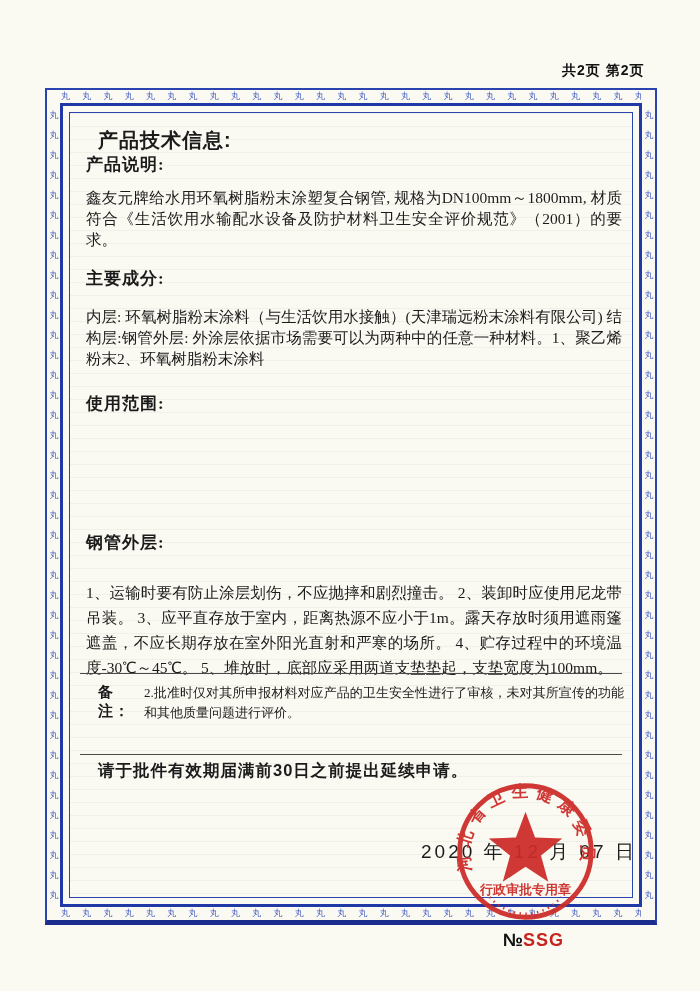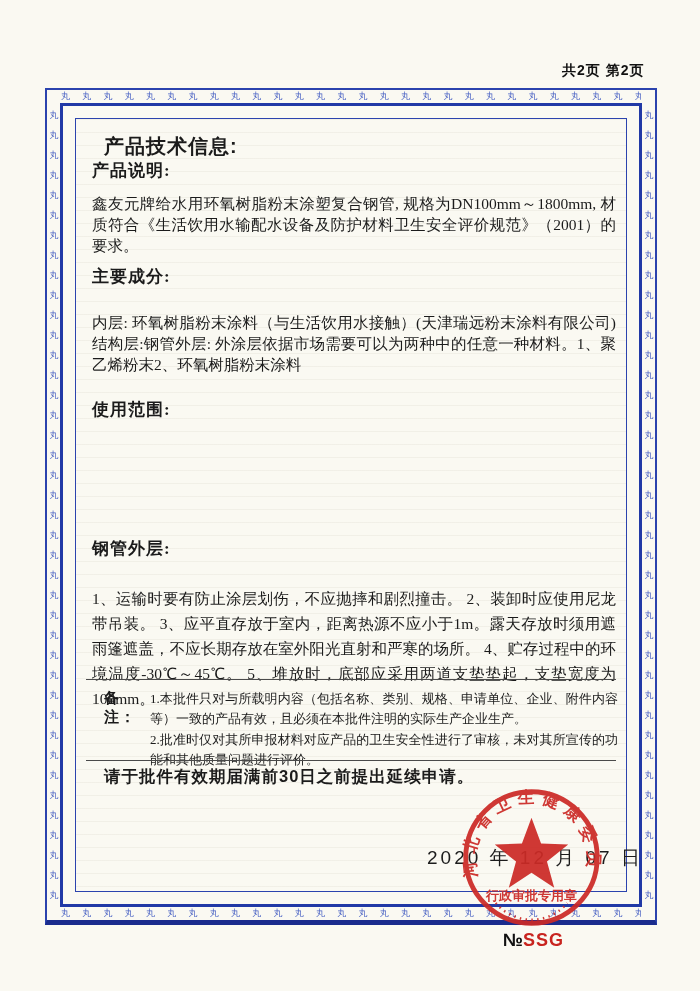--- a/index.html
+++ b/index.html
@@ -26,39 +26,39 @@
   .band{color:#4a63c4;overflow:hidden;white-space:nowrap;position:absolute;}
   .band-h{left:14px;right:14px;height:11px;line-height:11px;font-size:9px;letter-spacing:5px;}
   .band-top{top:1px;}
   .band-bottom{bottom:1px;}
   .band-v{top:13px;bottom:13px;width:11px;writing-mode:vertical-rl;text-orientation:upright;
           font-size:9px;letter-spacing:5px;line-height:11px;}
   .band-left{left:1px;}
   .band-right{right:1px;}
   .frame-inner{
     position:absolute;top:13px;left:13px;right:13px;bottom:13px;
-    border:3px solid #2139a6;padding:12px;box-sizing:border-box;
+    border:3px solid #2139a6;padding:6px;box-sizing:border-box;
   }
   .frame-inner2{
     width:100%;height:100%;box-sizing:border-box;
     border:1px solid #2b43ae;position:relative;
     background-image:repeating-linear-gradient(180deg,
       rgba(187,182,165,0.14) 0px, rgba(187,182,165,0.14) 1px,
       transparent 1px, transparent 13px);
   }
   
   .abs{position:absolute;left:16px;right:10px;}
   .doc-title{
     top:14px;left:28px;
     font-family:"Liberation Sans", sans-serif;
     font-size:20px;font-weight:bold;letter-spacing:1px;
   }
   .sec-label{font-size:17px;font-weight:bold;letter-spacing:1px;}
   .lbl-desc{top:40px;}
-  .lbl-ingredients{top:146px;}
+  .lbl-ingredients{top:154px;}
   .lbl-usage{top:279px;}
   .lbl-notes{top:418px;}
   .body-text{font-size:15.5px;line-height:21px;text-align:justify;}
   .p-desc{top:74px;}
   .p-ingredients{top:193px;}
   .p-usage{top:340px;}
   .p-notes{top:467px;line-height:25px;}
   .rule{position:absolute;left:10px;right:10px;height:0;border-top:1px solid #4a4a4a;}
   .rule-1{top:560px;}
   .rule-2{top:641px;}
@@ -111,21 +111,20 @@
       <div class="abs sec-label lbl-usage">使用范围:</div>
 
       <div class="abs sec-label lbl-notes">钢管外层:</div>
       <div class="abs body-text p-notes">1、运输时要有防止涂层划伤，不应抛摔和剧烈撞击。 2、装卸时应使用尼龙带吊装。 3、应平直存放于室内，距离热源不应小于1m。露天存放时须用遮雨篷遮盖，不应长期存放在室外阳光直射和严寒的场所。 4、贮存过程中的环境温度-30℃～45℃。 5、堆放时，底部应采用两道支垫垫起，支垫宽度为100mm。</div>
 
       <div class="rule rule-1"></div>
 
       <div class="abs remark">
         <div class="remark-label">备注：</div>
         <div class="remark-items">
-          <div>1.本批件只对与所载明内容（包括名称、类别、规格、申请单位、企业、附件内容等）一致的产品有效，且必须在本批件注明的实际生产企业生产。</div>
           <div>2.批准时仅对其所申报材料对应产品的卫生安全性进行了审核，未对其所宣传的功能和其他质量问题进行评价。</div>
         </div>
       </div>
 
       <div class="rule rule-2"></div>
 
       <div class="abs renewal">请于批件有效期届满前30日之前提出延续申请。</div>
 
       <div class="date-line">2020 年 12 月 07 日</div>
 

